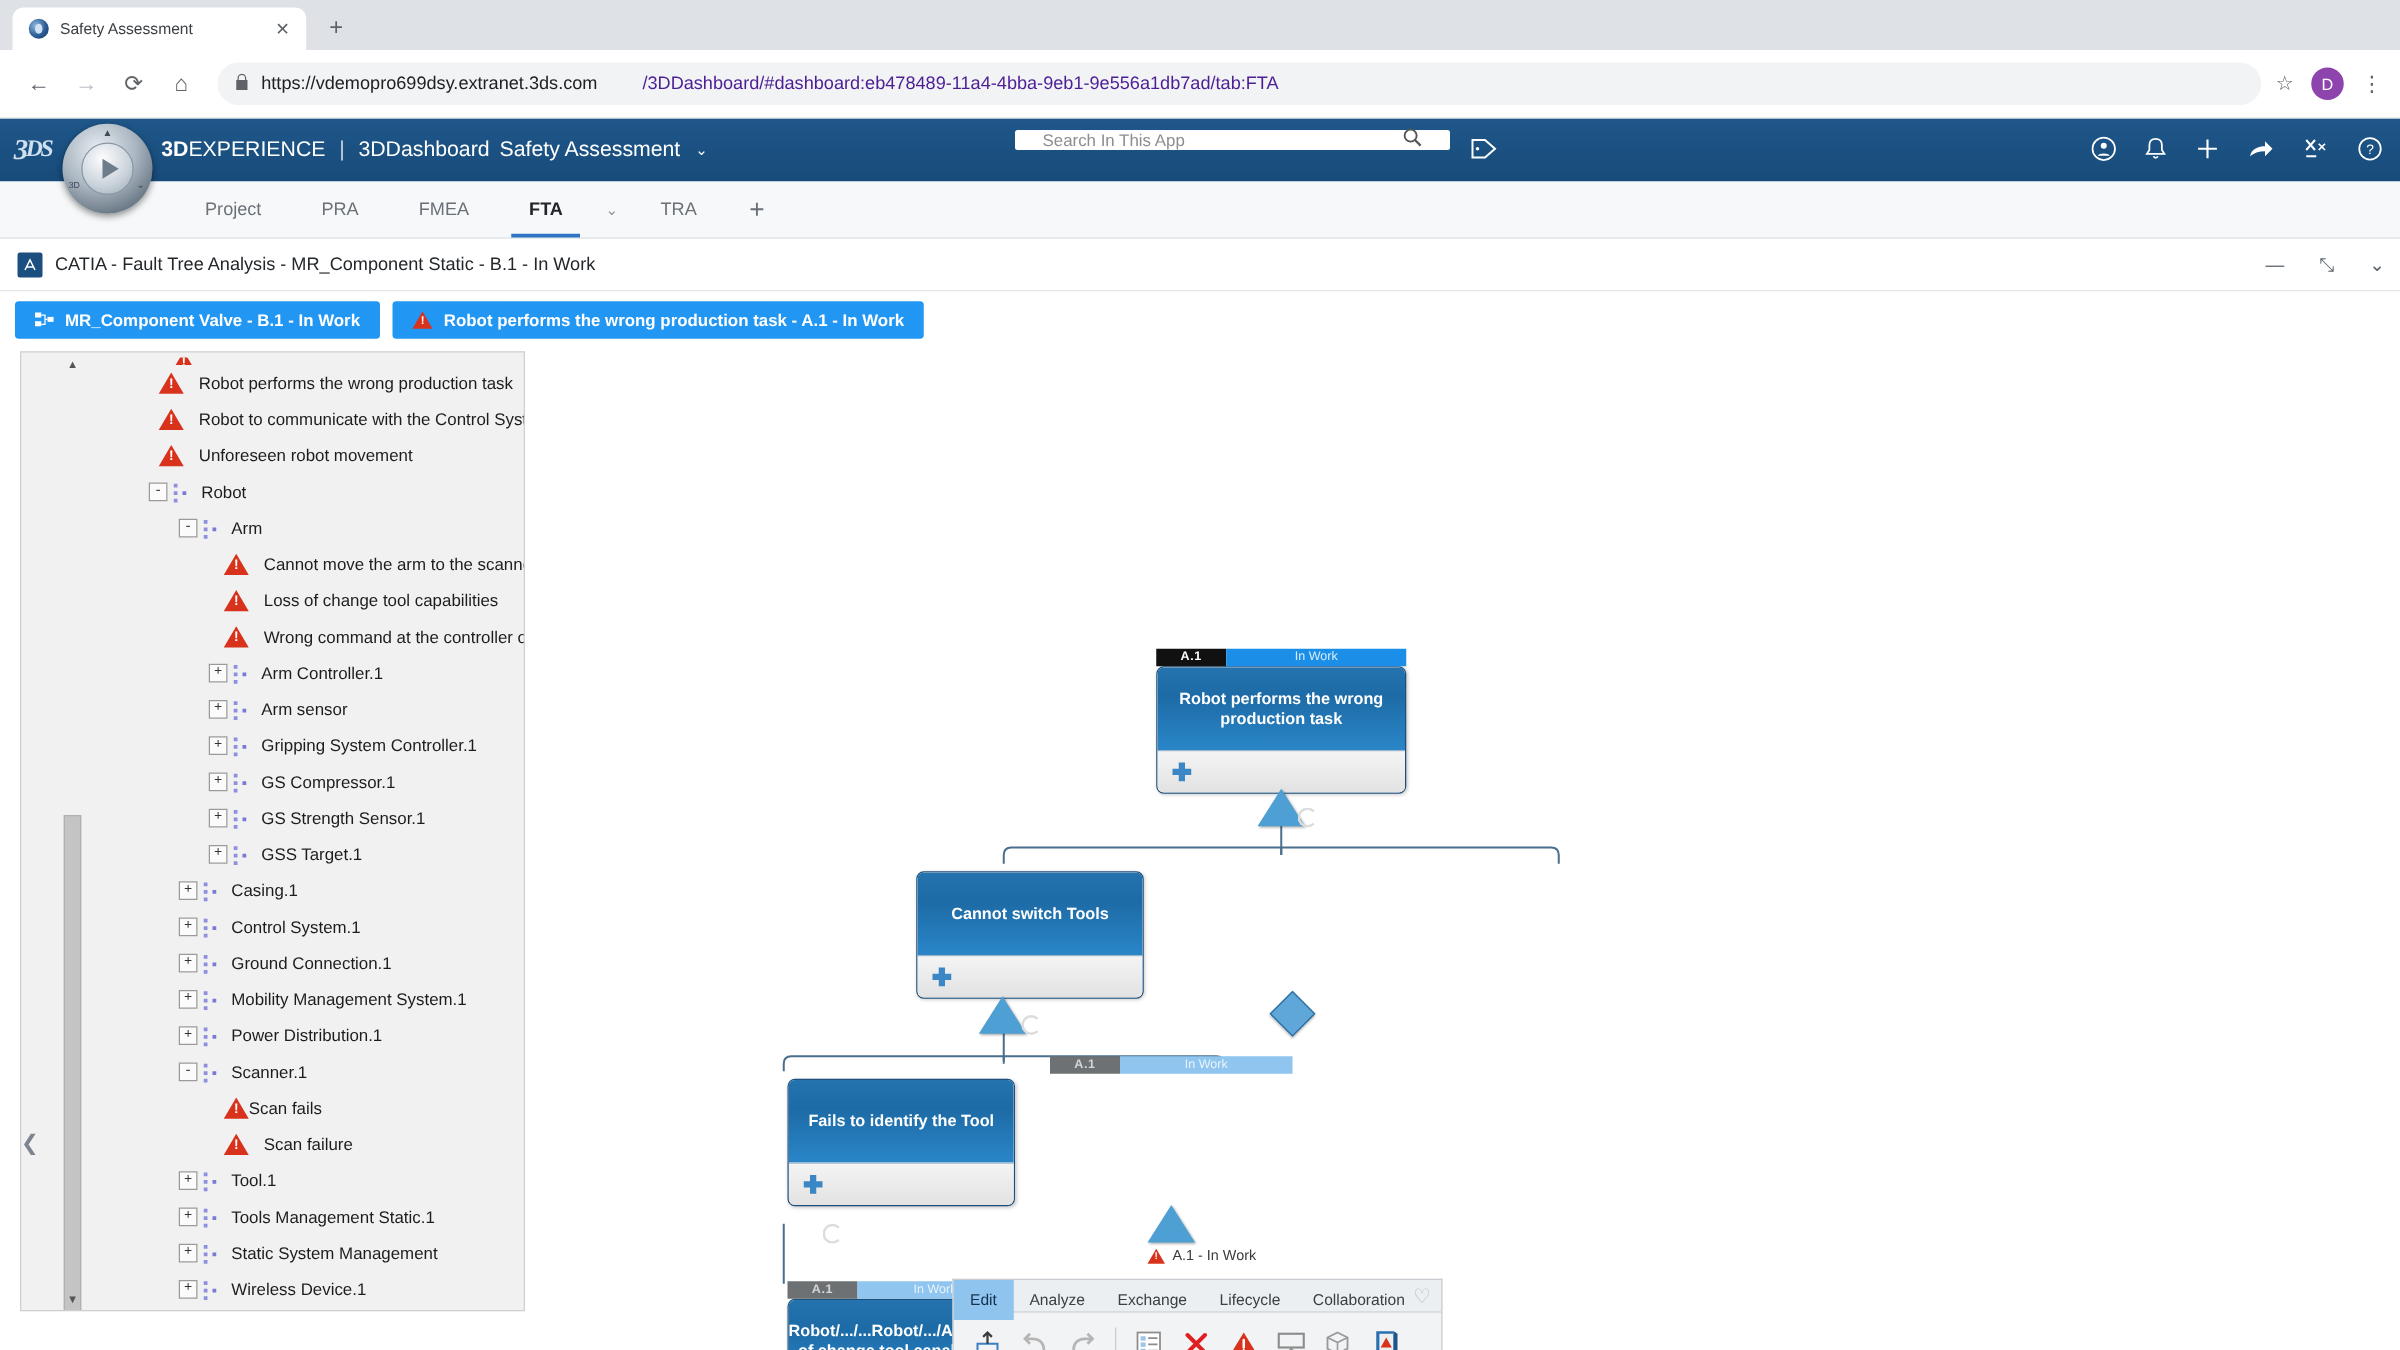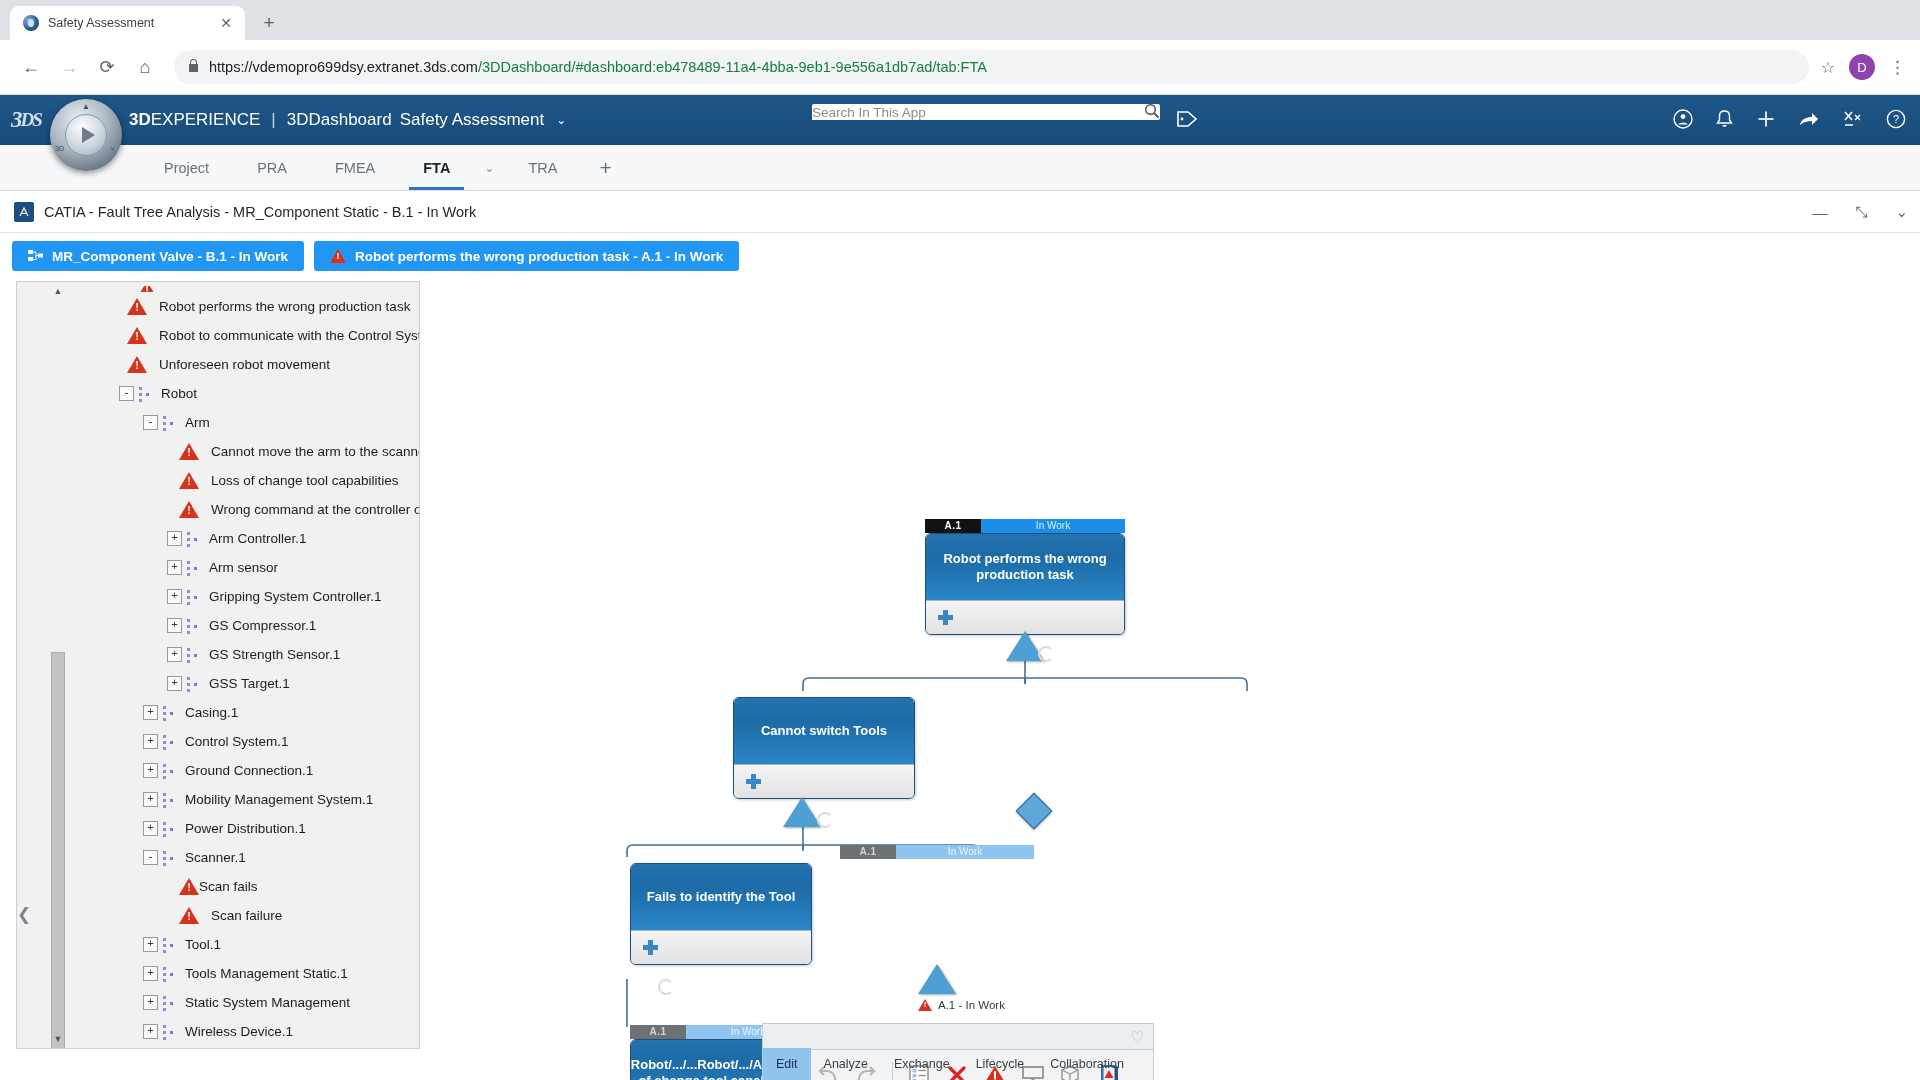--- a/index.html
+++ b/index.html
@@ -49,21 +49,21 @@
     color:#5f6368;font-size:18px;cursor:pointer;flex:0 0 auto;
   }
   .nav-btn.dim{color:#bdc1c6;}
   .omnibox{
     flex:1; height:34px; background:#f1f3f4; border-radius:17px;
     display:flex;align-items:center;gap:10px;padding:0 14px;margin:0 8px;
     font-size:14.5px;color:#202124;
   }
   .omnibox .lock{font-size:12px;color:#5f6368;}
   .url-main{color:#202124;}
-  .url-rest{color:#15803d;}
+  .url-rest{color:#4c1d95;margin-left:36px;}
   .star{font-size:16px;color:#5f6368;cursor:pointer;}
   .avatar-circle{
     width:26px;height:26px;border-radius:50%;background:#8e44ad;color:#fff;
     display:flex;align-items:center;justify-content:center;font-size:13px;margin-left:10px;cursor:pointer;
   }
   .kebab{font-size:17px;color:#5f6368;margin-left:10px;cursor:pointer;letter-spacing:0;}
 
   
   .dx-bar{
     height:50px;background:#1c4f7c;
@@ -98,21 +98,21 @@
   .dx-title{
     margin-left:77px;font-size:17px;display:flex;align-items:center;gap:8px;white-space:nowrap;
   }
   .dx-title b{font-weight:bold;}
   .dx-title .thin{font-weight:300;}
   .dx-title .sep{opacity:.75;margin:0 3px;}
   .dx-chev{font-size:12px;margin-left:4px;}
 
   .dx-search{
     position:absolute;left:812px;top:9px;width:348px;height:16px;background:#fff;border-radius:2px;
-    display:flex;align-items:center;padding:0 0;
+    display:flex;align-items:center;padding:0 22px;
   }
   .dx-search input{
     border:none;outline:none;flex:1;font-size:13.5px;color:#333;font-family:"Liberation Sans",sans-serif;
   }
   .dx-search input::placeholder{color:#8d8d8d;}
   .dx-searchicon{color:#6a6a6a;font-size:15px;}
   .dx-tag{position:absolute;left:1176px;top:14px;color:#fff;font-size:19px;cursor:pointer;}
   .dx-right{
     position:absolute;right:14px;top:0;height:50px;display:flex;align-items:center;gap:22px;
   }
@@ -279,21 +279,21 @@
     border-right-color:transparent;
   }
 
   
   .action-bar{position:absolute;left:762px;bottom:0;width:392px;}
   .ab-tabs{
     height:26px;background:#eceff1;border:1px solid #c8ccd0;border-bottom:none;
     display:flex;align-items:stretch;font-size:12.5px;position:relative;
   }
   .ab-tab{
-    display:flex;align-items:center;padding:16px 13px;color:#3b4046;cursor:pointer;margin-top:24px;
+    display:flex;align-items:center;padding:16px 13px;color:#3b4046;cursor:pointer;
   }
   .ab-tab.active{background:#8fc4ef;color:#15324d;}
   .ab-heart{
     position:absolute;right:6px;top:4px;width:19px;height:18px;color:#b8bdc2;font-size:16px;
     display:flex;align-items:center;justify-content:center;cursor:pointer;
   }
   .ab-body{
     height:52px;background:#f2f3f4;border:1px solid #c8ccd0;display:flex;align-items:center;
     gap:4px;padding:0 10px;
   }

